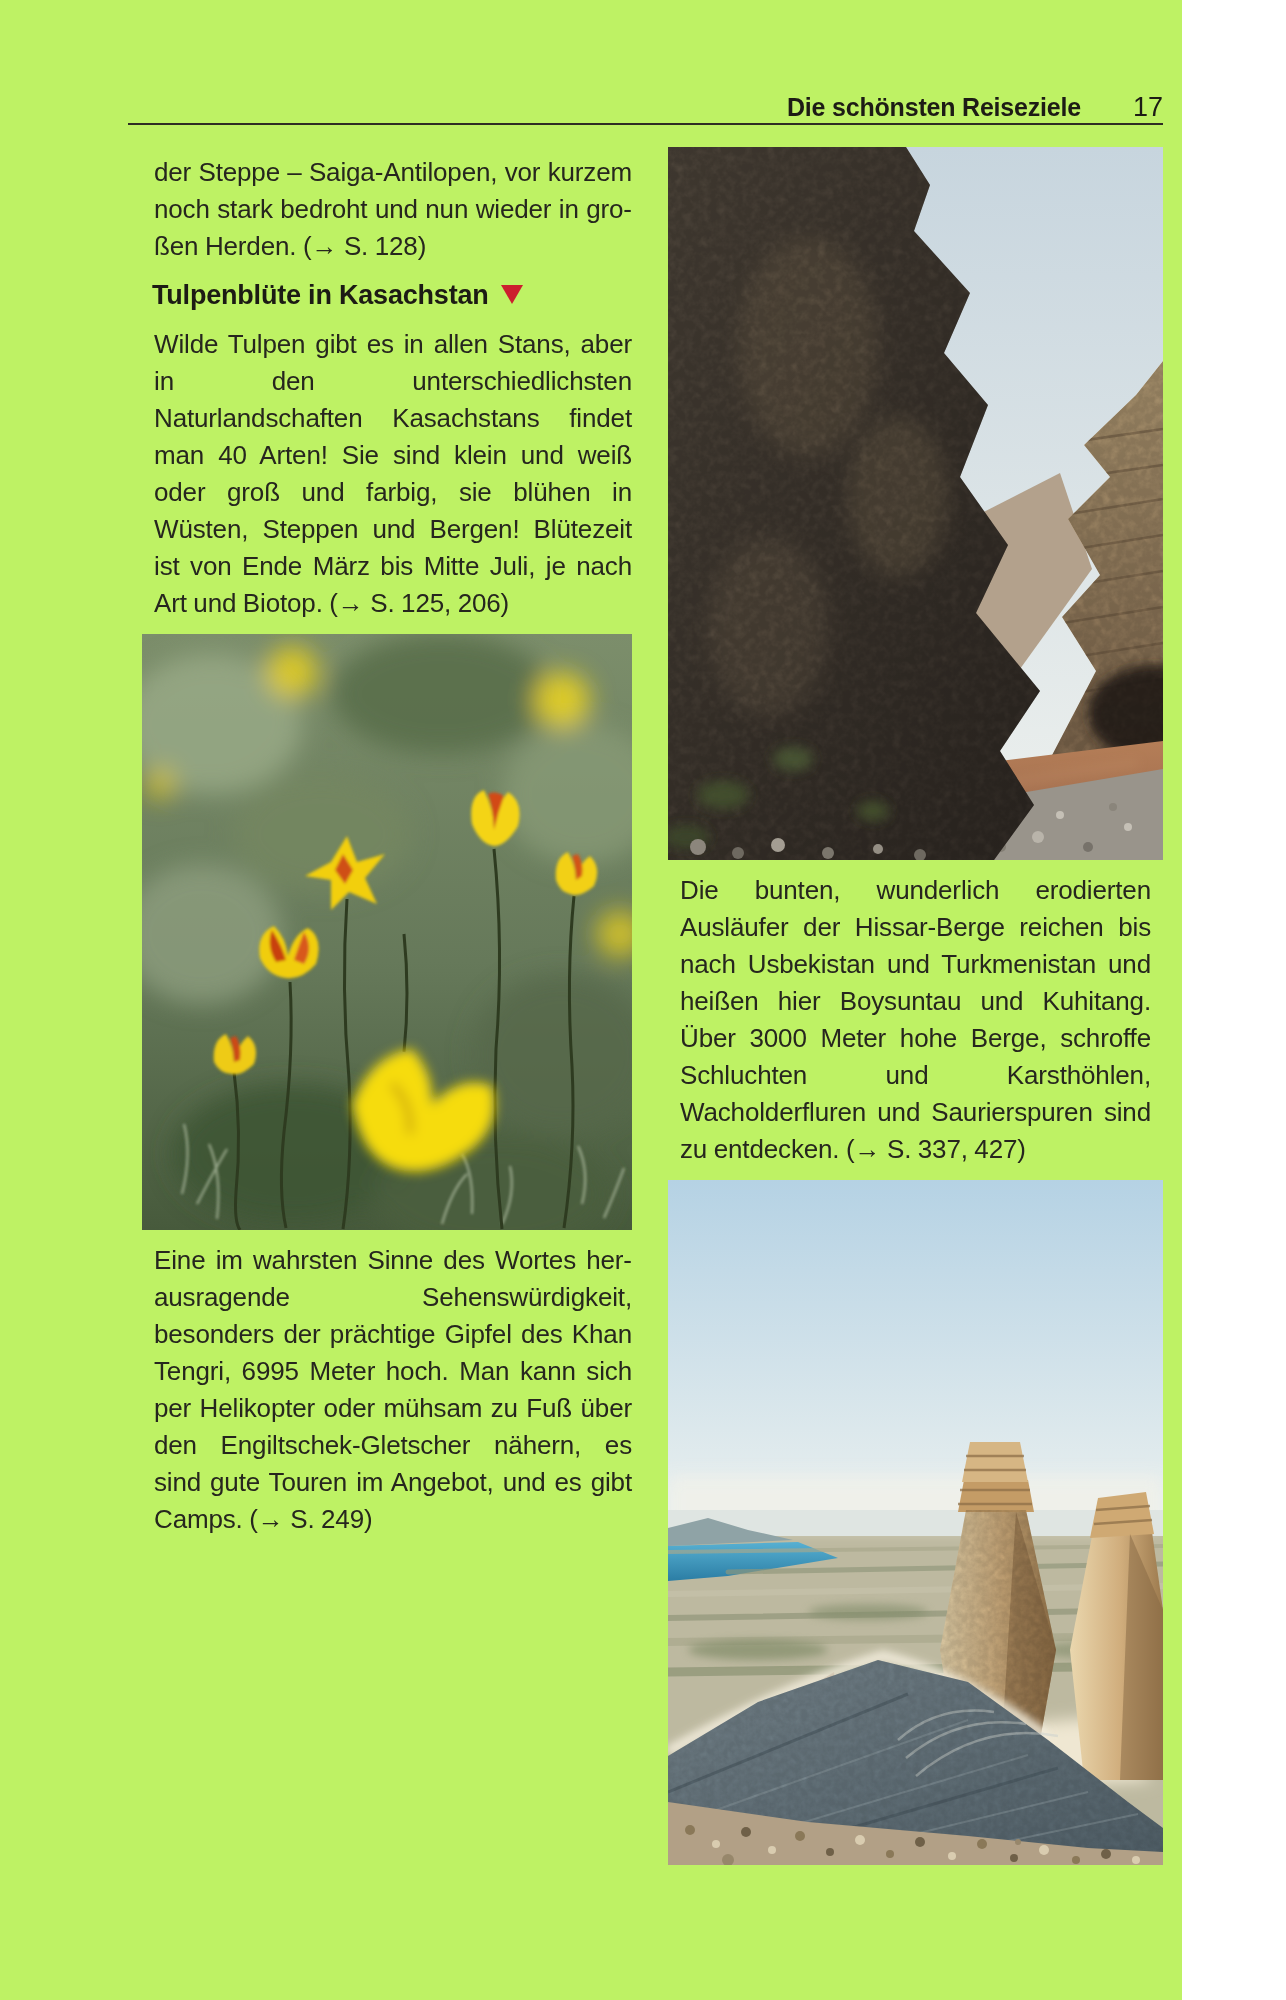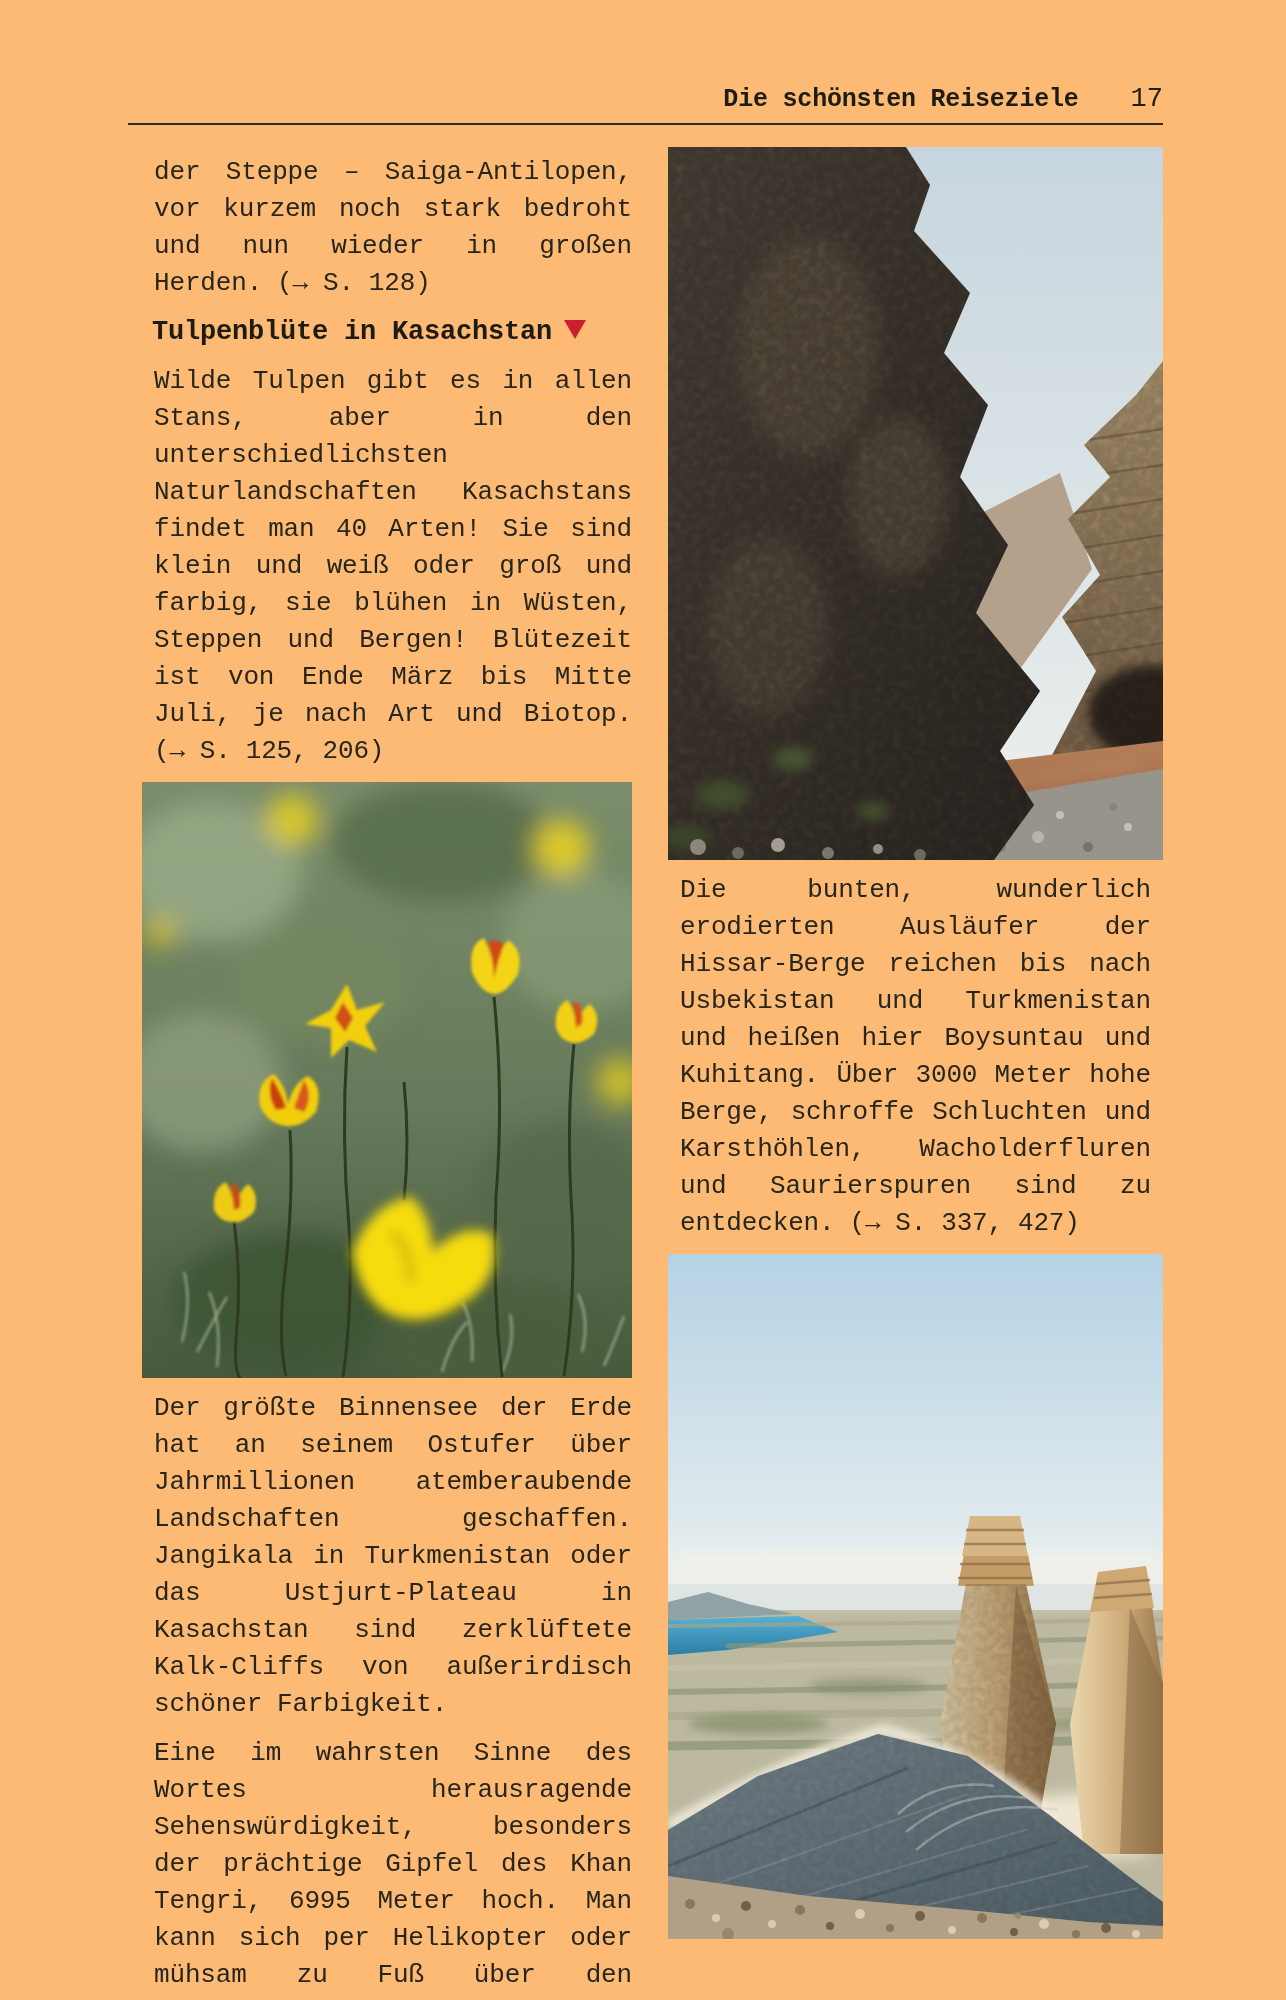--- a/index.html
+++ b/index.html
@@ -1,29 +1,29 @@
 <!DOCTYPE html>
 <html lang="de"><head>
 <meta charset="utf-8">
 <style>
   html,body{margin:0;padding:0;}
   .page{
     position:relative;
-    width:1286px;height:2000px;
-    background:#fdba74;
-    font-family:Liberation Mono, monospace;
+    width:1182px;height:2000px;
+    background:#bef264;
+    font-family:Liberation Sans, sans-serif;
     color:#26261e;
     overflow:hidden;
   }
   .header-row{
     position:absolute;top:84px;left:128px;width:1035px;
     display:flex;justify-content:flex-end;align-items:baseline;gap:52px;
   }
   .header-title{font-size:25px;font-weight:bold;color:#1d1c15;letter-spacing:-0.2px;}
-  .page-number{font-size:27px;color:#1d1c15;}
+  .page-number{font-size:27px;color:#1d1c15;margin-top:8px;}
   .header-rule{
     position:absolute;top:123px;left:128px;width:1035px;height:2px;background:#2e2d24;
   }
   .col{position:absolute;}
   .col-left{left:142px;top:142px;width:502px;}
   .col-right{left:668px;top:147px;width:495px;}
   .col p{
     margin:12px;font-size:26px;line-height:37px;
     text-align:justify;letter-spacing:-0.15px;word-spacing:-0.5px;
     hyphens:manual;
@@ -130,21 +130,20 @@
             <path d="M-2,-28 Q2,-14 2,-4 L8,-8 Q10,-20 4,-30 Z" fill="#d35317"></path>
           </g>
         </g>
         <g filter="url(#t-b6)">
           <path d="M210,470 Q230,420 270,415 Q292,440 290,470 Q320,440 350,452 Q360,490 330,515 Q290,545 255,535 Q220,525 210,470 Z" fill="#f6dc0e"></path>
           <path d="M250,450 Q270,470 268,500" stroke="#caa50a" stroke-width="6" fill="none"></path>
         </g>
       </svg>
     </div>
 
-    <p>Der größte Binnensee der Erde hat an sei­nem Ostufer über Jahrmillionen atemberau­bende Landschaften geschaffen. Jangikala in Turkmenistan oder das Ustjurt-Plateau in Kasachstan sind zerklüftete Kalk-Cliffs von außerirdisch schöner Farbigkeit.</p>
 
     <p>Eine im wahrsten Sinne des Wortes her­ausragende Sehenswürdigkeit, besonders der prächtige Gipfel des Khan Tengri, 6995 Meter hoch. Man kann sich per Helikopter oder mühsam zu Fuß über den Engiltschek-Gletscher nähern, es sind gute Touren im Angebot, und es gibt Camps. (→ S. 249)</p>
   </div>
 
   <div class="col col-right">
 
     <div class="photo photo-canyon">
       <svg viewBox="0 0 495 713" width="495" height="713" preserveAspectRatio="none" role="img">
         <defs>
           <linearGradient id="c-sky" x1="0" y1="0" x2="0" y2="1">

